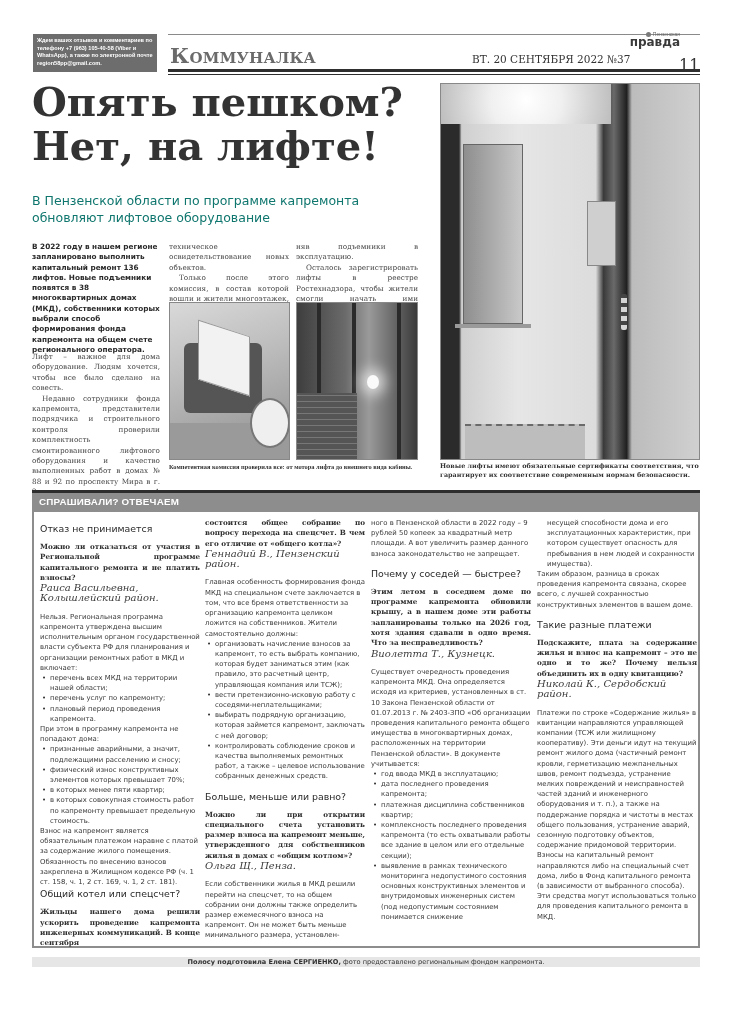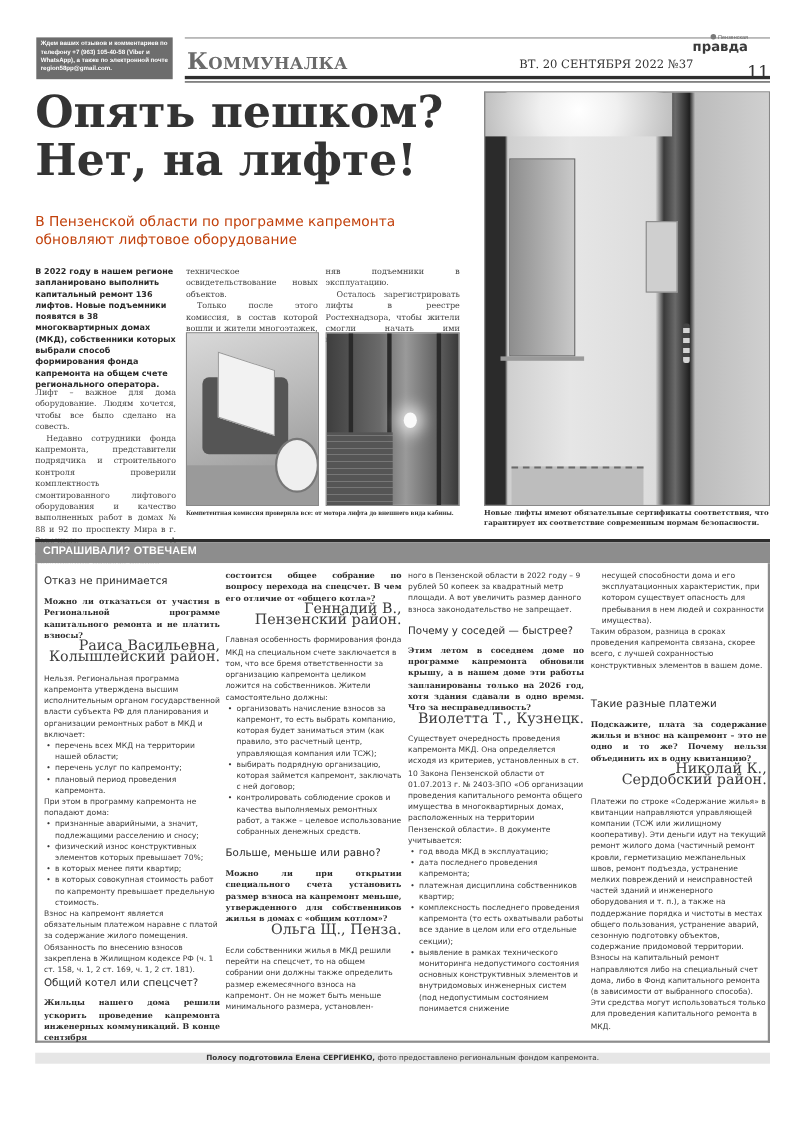--- a/index.html
+++ b/index.html
@@ -27,21 +27,21 @@
   .header-rule-thick { position: absolute; left: 168px; top: 69px; width: 532px; height: 3px; background: #2f2f2f; }
   .header-rule-thin { position: absolute; left: 168px; top: 74px; width: 532px; height: 1px; background: #2f2f2f; }
 
   
   .headline {
     position: absolute; left: 32px; top: 80px; width: 410px;
     font-family: "DejaVu Serif", serif; font-weight: bold; font-size: 40px; line-height: 44px; color: #333;
   }
   .subhead {
     position: absolute; left: 32px; top: 192px; width: 400px;
-    font-family: "DejaVu Sans", sans-serif; font-size: 12.5px; line-height: 17px; color: #c2410c;
+    font-family: "DejaVu Sans", sans-serif; font-size: 12.5px; line-height: 17px; color: #0f766e;
   }
 
   
   .lead {
     position: absolute; left: 32px; top: 242px; width: 128px;
     font-family: "DejaVu Sans", sans-serif; font-weight: bold; font-size: 7.3px; line-height: 10.3px; color: #2a2a2a;
   }
   .serif-p { font-family: "DejaVu Serif", serif; font-size: 7.3px; line-height: 10.4px; color: #444; text-align: justify; }
   .indent { text-indent: 10px; }
   .col1-body { position: absolute; left: 32px; top: 352px; width: 128px; }
@@ -94,21 +94,21 @@
     border: 2px solid #8d8d8d; border-top: none; background: #fff;
   }
   .qa-col { position: absolute; top: 518px; width: 160px; }
   .qa-c1 { left: 40px; }
   .qa-c2 { left: 205px; }
   .qa-c3 { left: 371px; }
   .qa-c4 { left: 537px; }
 
   .qa-h { font-family: "DejaVu Sans", sans-serif; font-size: 9.4px; line-height: 13px; color: #2a2a2a; margin: 4px 0 7px 0; }
   .qa-q { font-family: "DejaVu Serif", serif; font-weight: bold; font-size: 7.2px; line-height: 10.3px; color: #2f2f2f; text-align: justify; }
-  .qa-sign { font-family: "DejaVu Serif", serif; font-size: 13px; line-height: 10.3px; color: #3c3c3c; text-align: right; margin-bottom: 8px; }
+  .qa-sign { font-family: "DejaVu Serif", serif; font-style: italic; font-size: 10px; line-height: 10.3px; color: #3c3c3c; margin-bottom: 8px; }
   .qa-a { font-family: "DejaVu Sans", sans-serif; font-size: 6.9px; line-height: 10.2px; color: #383838; }
   .qa-list { list-style: none; }
   .qa-list li { position: relative; padding-left: 10px; font-family: "DejaVu Sans", sans-serif; font-size: 6.9px; line-height: 10.2px; color: #383838; }
   .qa-list li::before { content: "•"; position: absolute; left: 2px; top: 0; }
 
   
   .credit {
     position: absolute; left: 32px; top: 957px; width: 668px; height: 10px; background: #e6e6e6;
     text-align: center; font-family: "DejaVu Sans", sans-serif; font-size: 6.6px; line-height: 10px; color: #333;
   }
@@ -201,20 +201,21 @@
   <div class="qa-h" style="margin-top:0">Общий котел или спецсчет?</div>
   <div class="qa-q">Жильцы нашего дома решили ускорить проведение капремонта инженерных коммуникаций. В конце сентября</div>
 </div>
 
 <div class="qa-col qa-c2">
   <div class="qa-q">состоится общее собрание по вопросу перехода на спецсчет. В чем его отличие от «общего котла»?</div>
   <div class="qa-sign">Геннадий В., Пензенский район.</div>
   <div class="qa-a">Главная особенность формирования фонда МКД на специальном счете заключается в том, что все бремя ответственности за организацию капремонта целиком ложится на собственников. Жители самостоятельно должны:</div>
   <ul class="qa-list">
     <li>организовать начисление взносов за капремонт, то есть выбрать компанию, которая будет заниматься этим (как правило, это расчетный центр, управляющая компания или ТСЖ);</li>
+    <li>вести претензионно-исковую работу с соседями-неплательщиками;</li>
     <li>выбирать подрядную организацию, которая займется капремонт, заключать с ней договор;</li>
     <li>контролировать соблюдение сроков и качества выполняемых ремонтных работ, а также – целевое использование собранных денежных средств.</li>
   </ul>
   <div class="qa-h" style="margin-top:8px">Больше, меньше или равно?</div>
   <div class="qa-q">Можно ли при открытии специального счета установить размер взноса на капремонт меньше, утвержденного для собственников жилья в домах с «общим котлом»?</div>
   <div class="qa-sign">Ольга Щ., Пенза.</div>
   <div class="qa-a">Если собственники жилья в МКД решили перейти на спецсчет, то на общем собрании они должны также определить размер ежемесячного взноса на капремонт. Он не может быть меньше минимального размера, установлен-</div>
 </div>
 
 <div class="qa-col qa-c3">
@@ -228,21 +229,21 @@
     <li>дата последнего проведения капремонта;</li>
     <li>платежная дисциплина собственников квартир;</li>
     <li>комплексность последнего проведения капремонта (то есть охватывали работы все здание в целом или его отдельные секции);</li>
     <li>выявление в рамках технического мониторинга недопустимого состояния основных конструктивных элементов и внутридомовых инженерных систем (под недопустимым состоянием понимается снижение</li>
   </ul>
 </div>
 
 <div class="qa-col qa-c4">
   <div class="qa-a" style="padding-left:10px">несущей способности дома и его эксплуатационных характеристик, при котором существует опасность для пребывания в нем людей и сохранности имущества).</div>
   <div class="qa-a">Таким образом, разница в сроках проведения капремонта связана, скорее всего, с лучшей сохранностью конструктивных элементов в вашем доме.</div>
-  <div class="qa-h" style="margin-top:24px">Такие разные платежи</div>
+  <div class="qa-h" style="margin-top:8px">Такие разные платежи</div>
   <div class="qa-q">Подскажите, плата за содержание жилья и взнос на капремонт – это не одно и то же? Почему нельзя объединить их в одну квитанцию?</div>
   <div class="qa-sign">Николай К., Сердобский район.</div>
   <div class="qa-a">Платежи по строке «Содержание жилья» в квитанции направляются управляющей компании (ТСЖ или жилищному кооперативу). Эти деньги идут на текущий ремонт жилого дома (частичный ремонт кровли, герметизацию межпанельных швов, ремонт подъезда, устранение мелких повреждений и неисправностей частей зданий и инженерного оборудования и т. п.), а также на поддержание порядка и чистоты в местах общего пользования, устранение аварий, сезонную подготовку объектов, содержание придомовой территории.</div>
   <div class="qa-a">Взносы на капитальный ремонт направляются либо на специальный счет дома, либо в Фонд капитального ремонта (в зависимости от выбранного способа). Эти средства могут использоваться только для проведения капитального ремонта в МКД.</div>
 </div>
 
 <div class="credit">
   <b>Полосу подготовила Елена СЕРГИЕНКО,</b><span> фото предоставлено региональным фондом капремонта.</span>
 </div>
 

